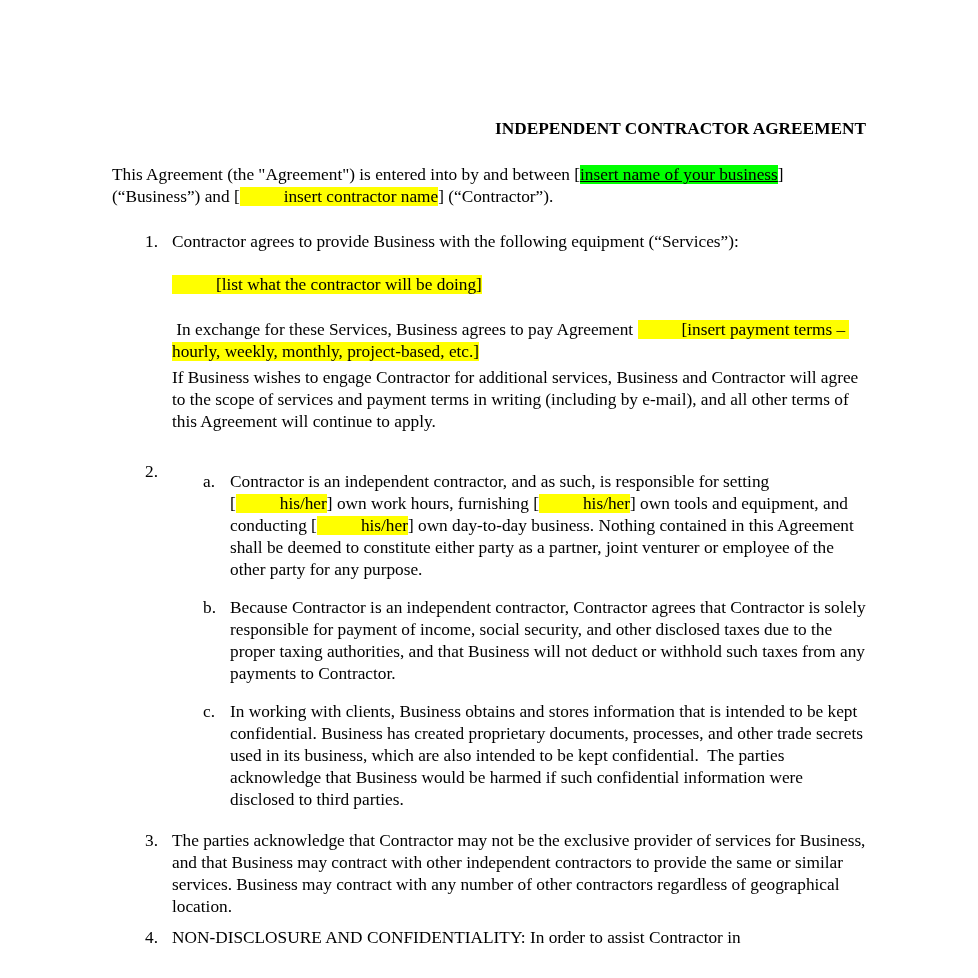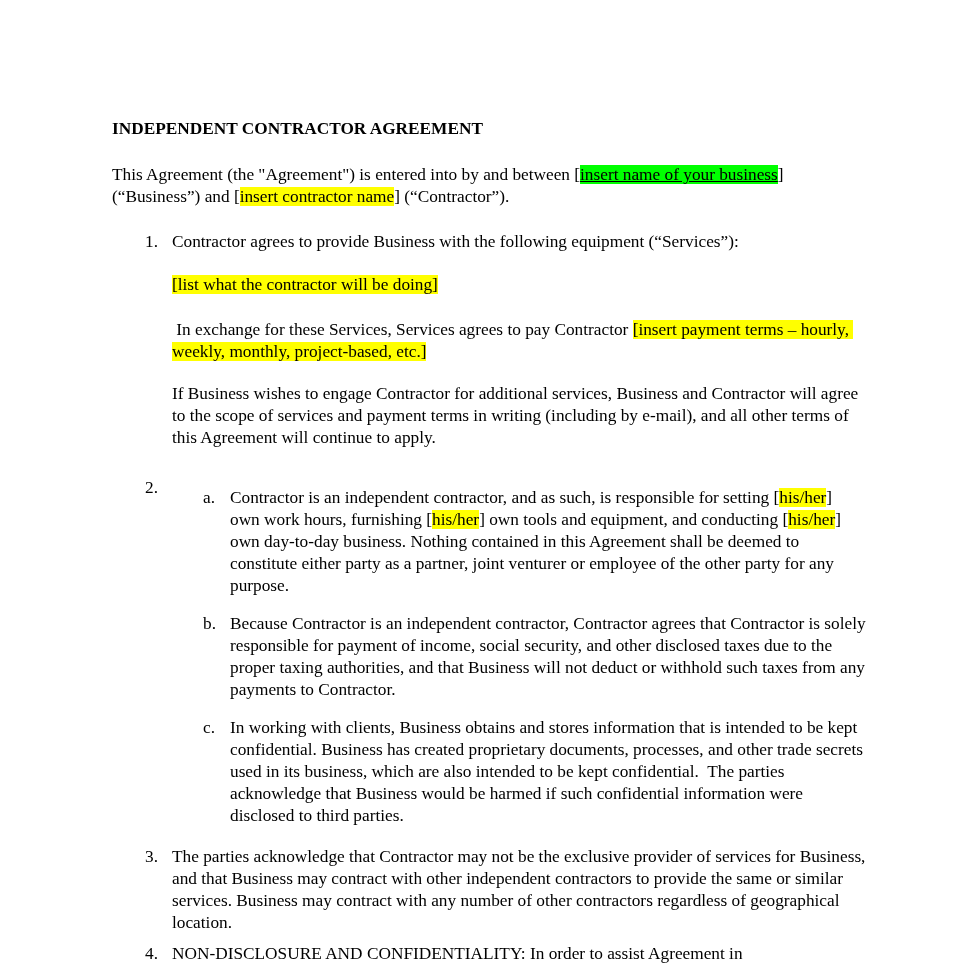--- a/index.html
+++ b/index.html
@@ -14,36 +14,36 @@
     font-size: 17.3px;
     line-height: 22px;
     box-sizing: border-box;
     padding: 118px 112px 0 112px;
   }
   .title {
     margin: 0;
     font-size: 17.3px;
     line-height: 22px;
     font-weight: bold;
-    text-align: left;
+    text-align: right;
   }
   .para { margin: 0; white-space: pre-wrap; }
   .li { display: flex; align-items: flex-start; }
   .li .marker { flex: 0 0 27px; white-space: pre; }
   .l1 > .marker { margin-left: 33px; }
   .l2 > .marker { margin-left: 31px; }
   .li-body { flex: 1 1 auto; min-width: 0; }
   .hl-green  { background-color: var(--highlight-green, #00ff00); text-decoration: underline; }
-  .hl-yellow { background-color: var(--highlight-yellow, #ffff00); }
+  .hl-yellow { background-color: var(--highlight-yellow, #ffff00); padding-left: 44px; }
   
   .m-intro      { margin-top: 24px; }
   .m-item1      { margin-top: 23px; }
   .m-services   { margin-top: 21px; }
   .m-payment    { margin-top: 23px; }
-  .m-additional { margin-top: 20px; }
+  .m-additional { margin-top: 4px; }
   .m-item2      { margin-top: 28px; }
   .m-sub-a      { margin-top: 10px; }
   .m-sub-b      { margin-top: 16px; }
   .m-sub-c      { margin-top: 16px; }
   .m-item3      { margin-top: 19px; }
   .m-item4      { margin-top: 9px; }
 </style>
 </head>
 <body>
 
@@ -51,21 +51,21 @@
 
   <h1 class="title">INDEPENDENT CONTRACTOR AGREEMENT</h1>
 
   <p class="para m-intro"><span>This Agreement (the "Agreement") is entered into by and between [</span><span class="hl-green">insert name of your business</span><span>] (“Business”) and [</span><span class="hl-yellow">insert contractor name</span><span>] (“Contractor”).</span></p>
 
   <div class="li l1 m-item1">
     <span class="marker">1.</span>
     <div class="li-body">
       <p class="para">Contractor agrees to provide Business with the following equipment (“Services”):</p>
       <p class="para m-services"><span class="hl-yellow">[list what the contractor will be doing]</span></p>
-      <p class="para m-payment"><span> In exchange for these Services, Services agrees to pay Contractor </span><span class="hl-yellow">[insert payment terms – hourly, weekly, monthly, project-based, etc.]</span></p>
+      <p class="para m-payment"><span> In exchange for these Services, Business agrees to pay Agreement </span><span class="hl-yellow">[insert payment terms – hourly, weekly, monthly, project-based, etc.]</span></p>
       <p class="para m-additional">If Business wishes to engage Contractor for additional services, Business and Contractor will agree to the scope of services and payment terms in writing (including by e-mail), and all other terms of this Agreement will continue to apply.</p>
     </div>
   </div>
 
   <div class="li l1 m-item2">
     <span class="marker">2.</span>
     <div class="li-body">
 
       <div class="li l2 m-sub-a">
         <span class="marker">a.</span>
@@ -93,17 +93,17 @@
   <div class="li l1 m-item3">
     <span class="marker">3.</span>
     <div class="li-body">
       <p class="para">The parties acknowledge that Contractor may not be the exclusive provider of services for Business, and that Business may contract with other independent contractors to provide the same or similar services. Business may contract with any number of other contractors regardless of geographical location.</p>
     </div>
   </div>
 
   <div class="li l1 m-item4">
     <span class="marker">4.</span>
     <div class="li-body">
-      <p class="para">NON-DISCLOSURE AND CONFIDENTIALITY: In order to assist Agreement in</p>
+      <p class="para">NON-DISCLOSURE AND CONFIDENTIALITY: In order to assist Contractor in</p>
     </div>
   </div>
 
 </div>
 
 </body></html>

